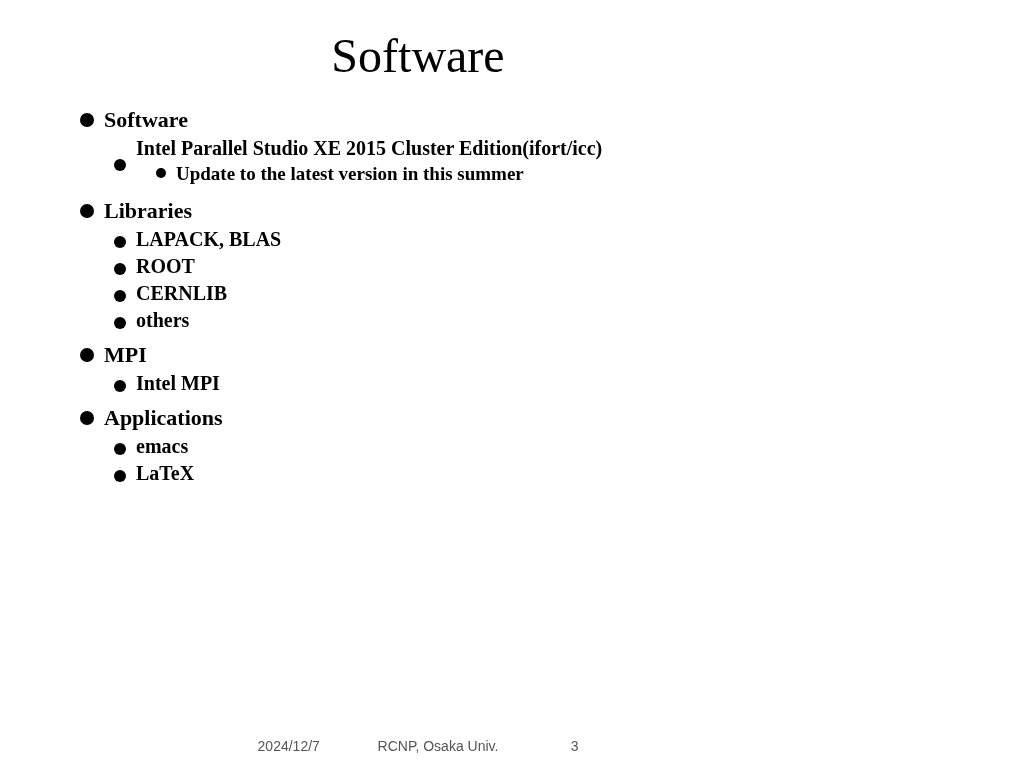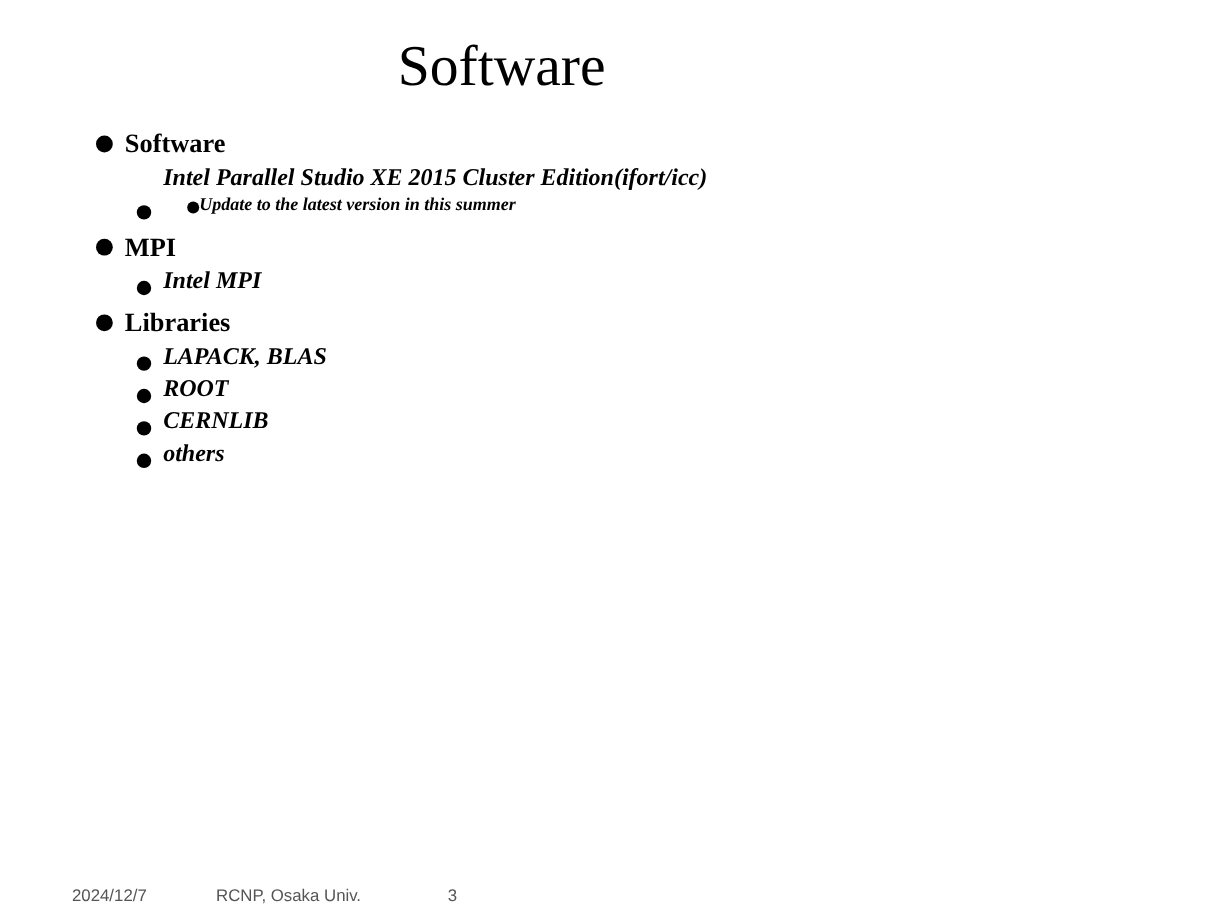--- a/index.html
+++ b/index.html
@@ -71,24 +71,23 @@
       list-style: none;
       padding: 0;
       margin-top: 4px;
     }
 
     ul.level2 > li {
       font-size: 20px;
       font-weight: bold;
       margin-bottom: 4px;
       display: flex;
-      align-items: flex-end;
+      align-items: center;
       gap: 10px;
       padding-left: 10px;
-      font-style: italic;
     }
 
     ul.level2 > li > .bullet {
       width: 12px;
       height: 12px;
       min-width: 12px;
       border-radius: 50%;
       background: #000;
       margin-top: 5px;
     }
@@ -97,44 +96,45 @@
       flex: 1;
     }
 
     ul.level3 {
       list-style: none;
       padding: 0;
       margin-top: 3px;
     }
 
     ul.level3 > li {
-      font-size: 15px;
+      font-size: 19px;
       font-weight: bold;
       margin-bottom: 3px;
       display: flex;
       align-items: flex-start;
+      gap: 10px;
       padding-left: 20px;
     }
 
     ul.level3 > li > .bullet {
       width: 10px;
       height: 10px;
       min-width: 10px;
       border-radius: 50%;
       background: #000;
       margin-top: 5px;
     }
 
     ul.level3 > li > .li-content {
       flex: 1;
     }
 
     .footer {
       display: flex;
-      justify-content: flex-start;
+      justify-content: center;
       align-items: center;
       padding: 10px 0 14px 0;
       font-size: 14px;
       color: #555;
       font-family: Arial, sans-serif;
     }
 
     .footer-left {
       min-width: 80px;
     }
@@ -177,65 +177,85 @@
                 </ul>
               </div>
             </li>
           </ul>
         </div>
       </li>
 
       <li>
         <span class="bullet"></span>
         <div class="li-content">
+          <span>Libraries</span>
+          <ul class="level2">
+            <li>
+              <span class="bullet"></span>
+              <div class="li-content">
+                <span>LAPACK, BLAS</span>
+              </div>
+            </li>
+            <li>
+              <span class="bullet"></span>
+              <div class="li-content">
+                <span>ROOT</span>
+              </div>
+            </li>
+            <li>
+              <span class="bullet"></span>
+              <div class="li-content">
+                <span>CERNLIB</span>
+              </div>
+            </li>
+            <li>
+              <span class="bullet"></span>
+              <div class="li-content">
+                <span>others</span>
+              </div>
+            </li>
+          </ul>
+        </div>
+      </li>
+
+      <li>
+        <span class="bullet"></span>
+        <div class="li-content">
           <span>MPI</span>
           <ul class="level2">
             <li>
               <span class="bullet"></span>
               <div class="li-content">
                 <span>Intel MPI</span>
               </div>
             </li>
           </ul>
         </div>
       </li>
 
       <li>
         <span class="bullet"></span>
         <div class="li-content">
-          <span>Libraries</span>
-          <ul class="level2">
-            <li>
-              <span class="bullet"></span>
-              <div class="li-content">
-                <span>LAPACK, BLAS</span>
-              </div>
-            </li>
-            <li>
-              <span class="bullet"></span>
-              <div class="li-content">
-                <span>ROOT</span>
-              </div>
-            </li>
-            <li>
-              <span class="bullet"></span>
-              <div class="li-content">
-                <span>CERNLIB</span>
-              </div>
-            </li>
-            <li>
-              <span class="bullet"></span>
-              <div class="li-content">
-                <span>others</span>
-              </div>
-            </li>
-          </ul>
-        </div>
-      </li>
-
+          <span>Applications</span>
+          <ul class="level2">
+            <li>
+              <span class="bullet"></span>
+              <div class="li-content">
+                <span>emacs</span>
+              </div>
+            </li>
+            <li>
+              <span class="bullet"></span>
+              <div class="li-content">
+                <span>LaTeX</span>
+              </div>
+            </li>
+          </ul>
+        </div>
+      </li>
 
     </ul>
   </div>
 
   <div class="footer">
     <span class="footer-left">2024/12/7</span>
     <span class="footer-center">RCNP, Osaka Univ.</span>
     <span class="footer-right">3</span>
   </div>
 </div>

